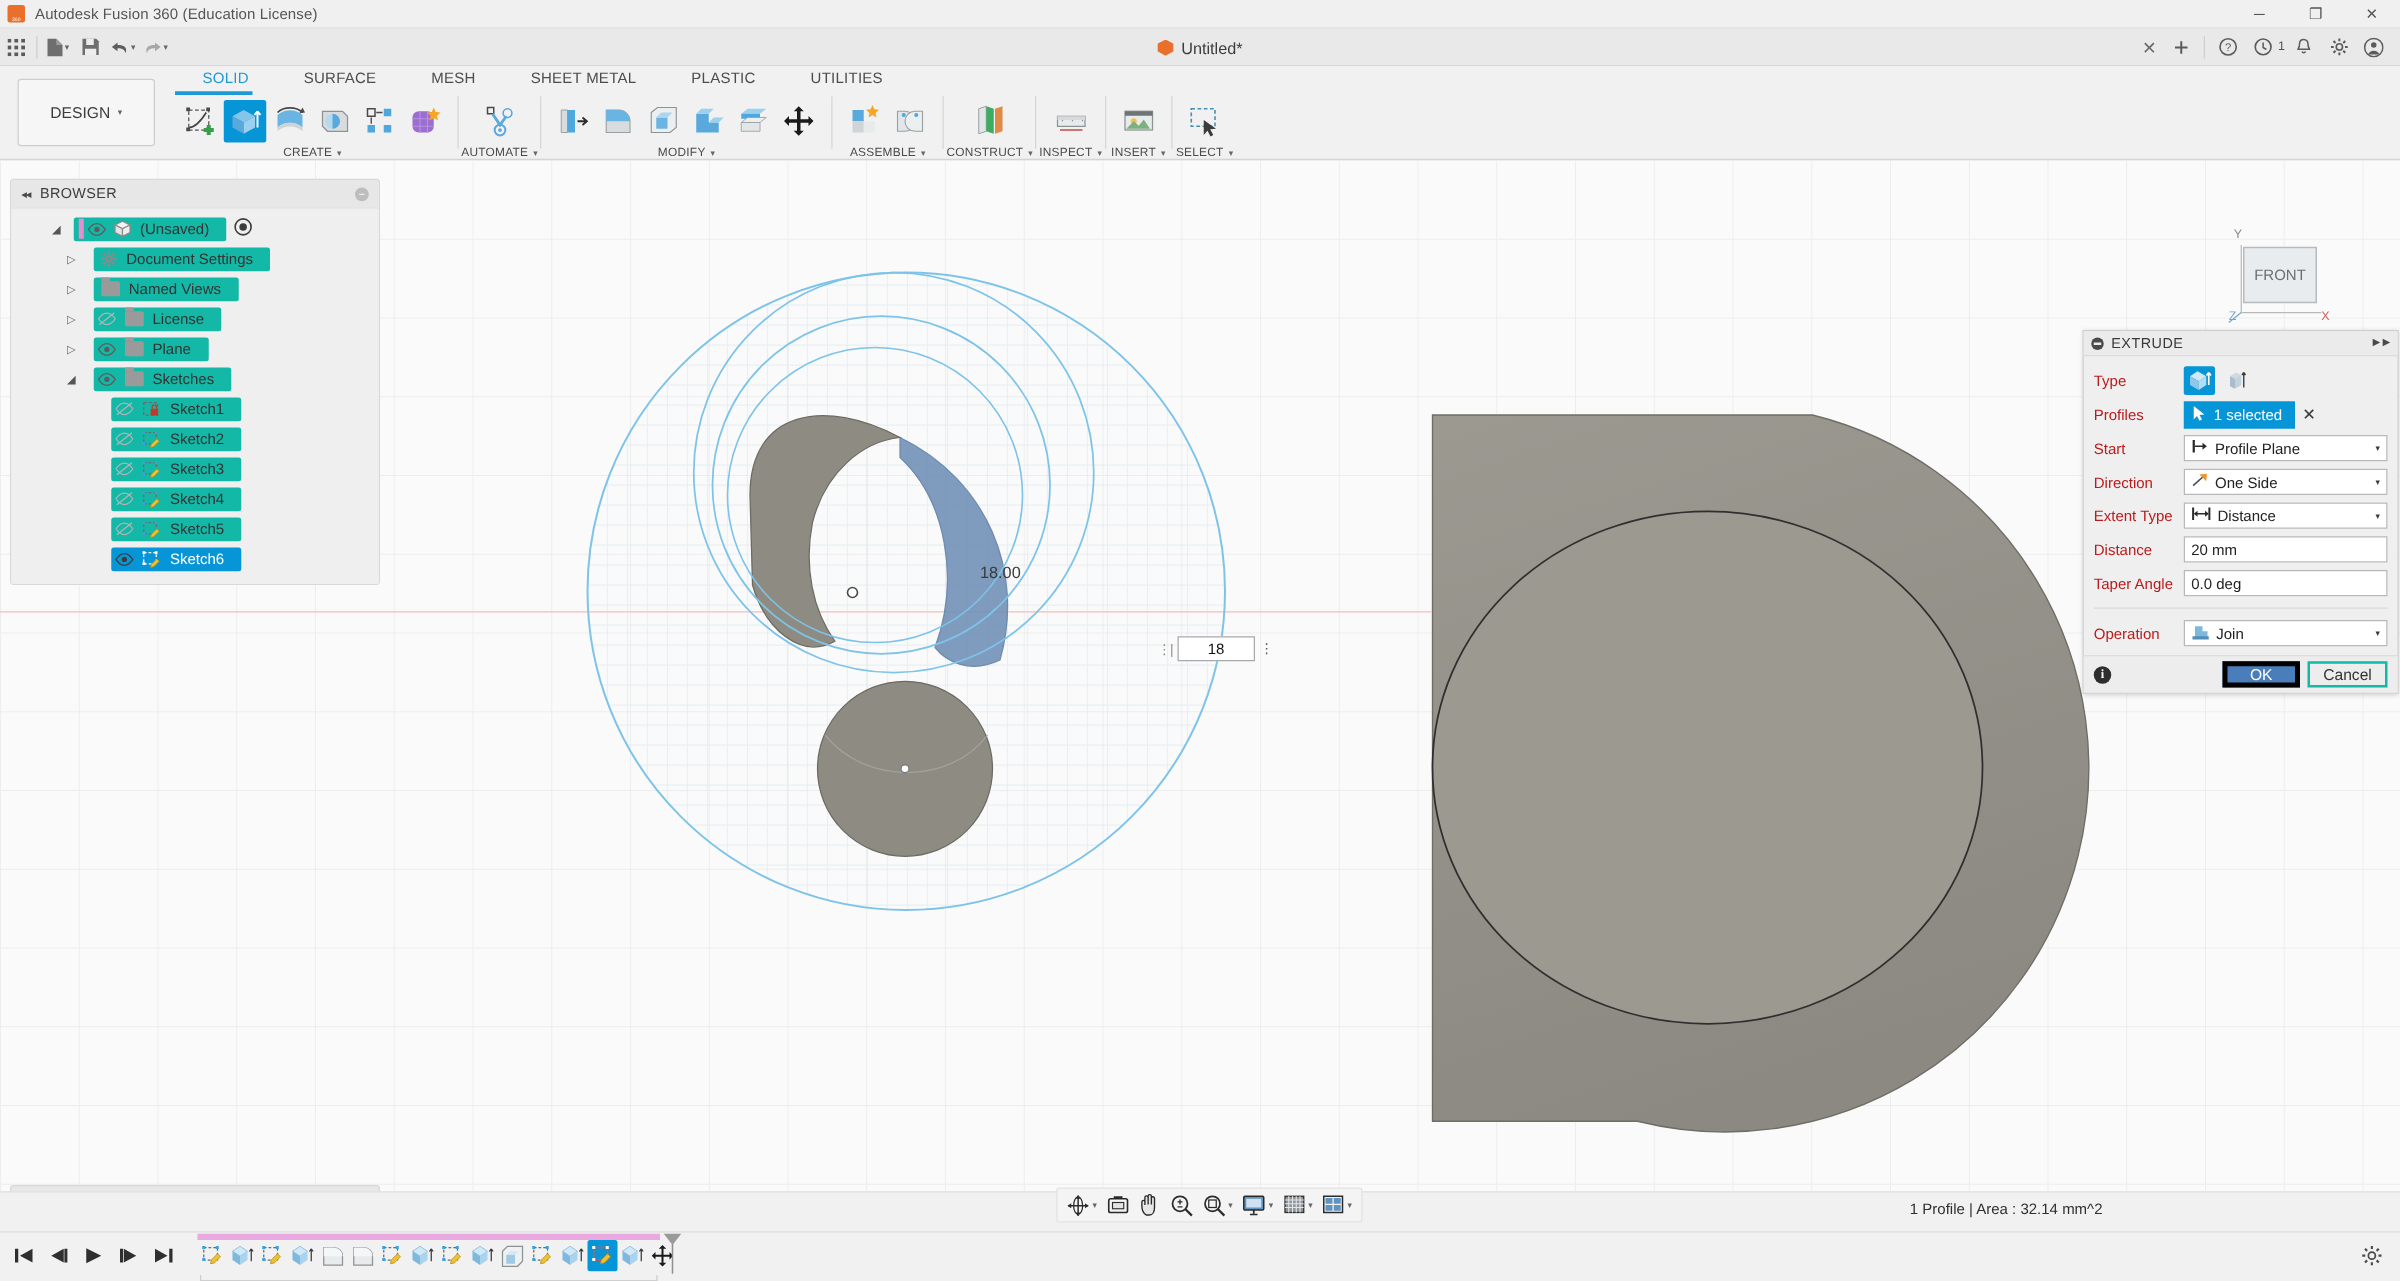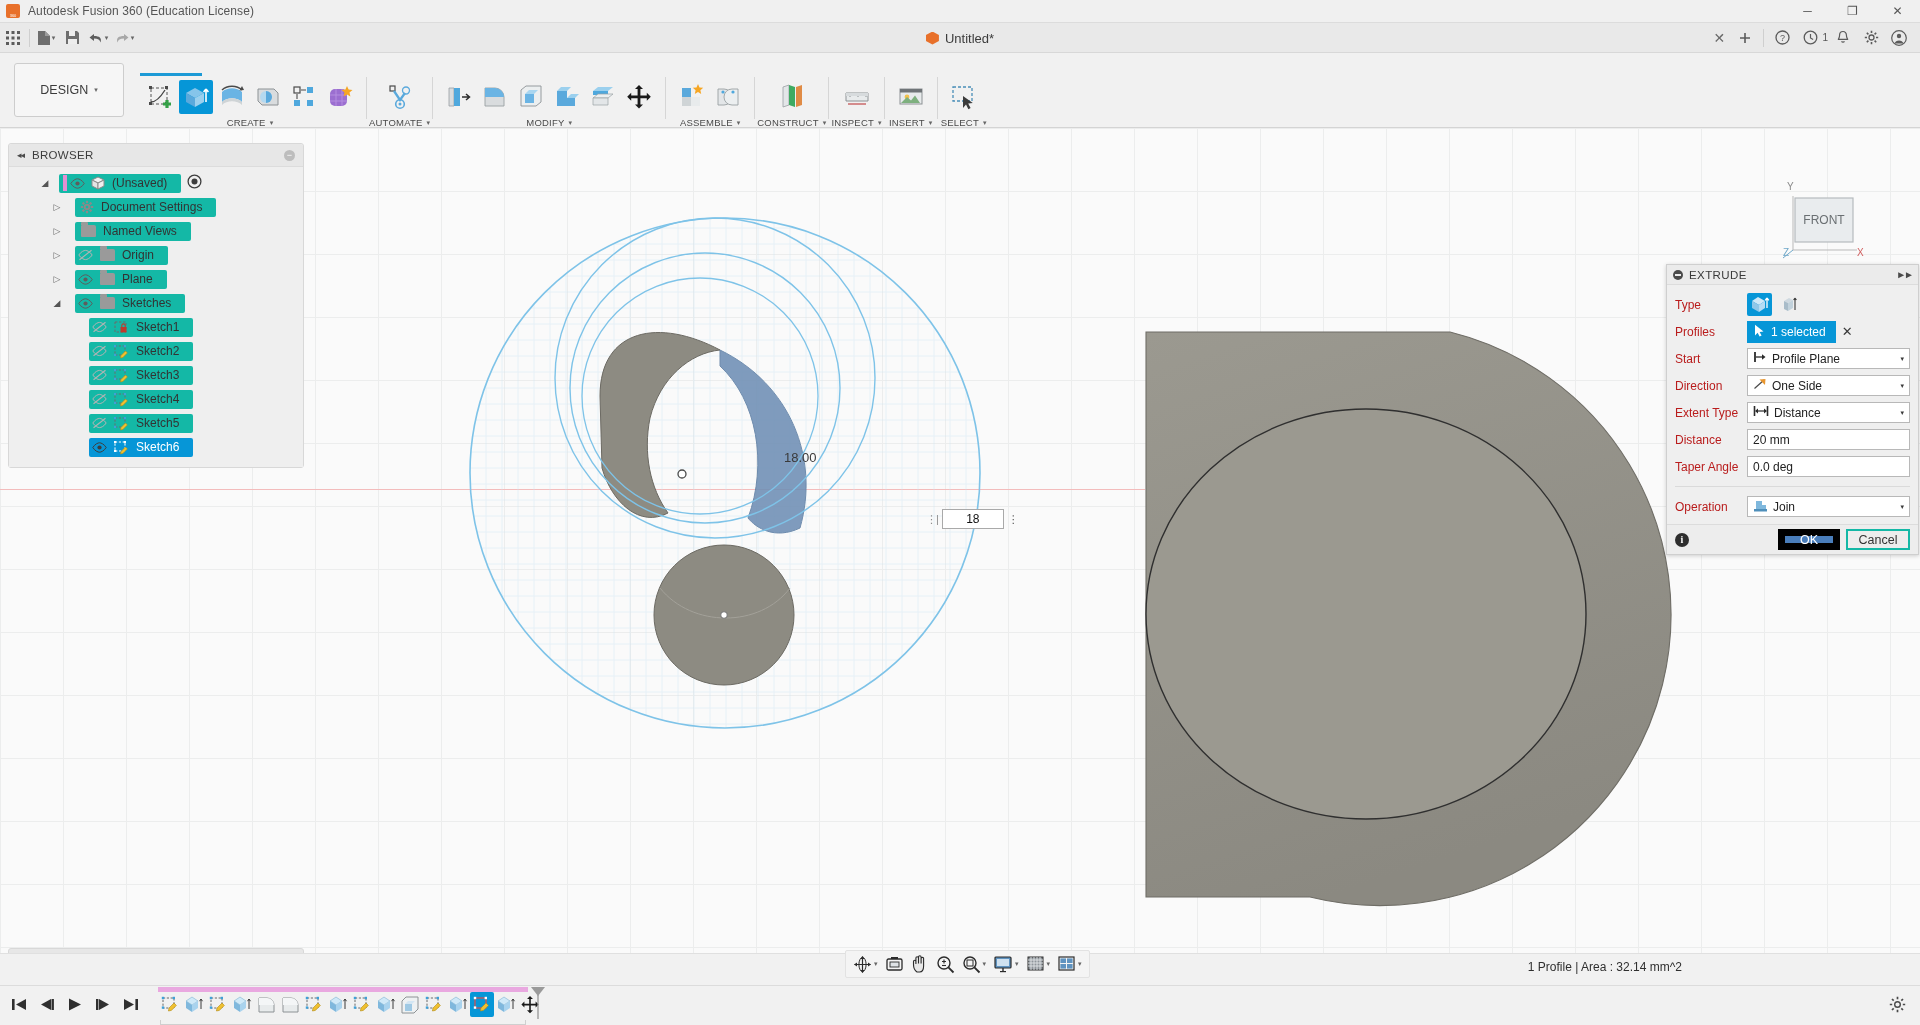--- a/index.html
+++ b/index.html
@@ -141,21 +141,21 @@
   .tbtn.on{ background:#0696d7; }
   .prof{ display:flex; align-items:center; gap:6px; }
   .profbtn{ background:#0696d7; color:#fff; height:22px; display:flex;align-items:center;
             padding:0 10px 0 7px; gap:6px; font-size:12px; }
   .xbtn{ color:#3a3a3a; font-size:13px; }
   .ex-div{ height:1px; background:#dadada; margin:6px 0; }
   .ex-foot{ height:30px; display:flex; align-items:center; padding:0 8px; border-top:1px solid #dcdcdc;
             background:#ededed; }
   .ibtn{ width:14px;height:14px;border-radius:50%;background:#2e2e2e;color:#fff;
          font-size:10px;line-height:14px;text-align:center;font-weight:bold;font-family:"Liberation Serif",serif;}
-  .ok{ margin-left:auto; width:62px;height:21px; background:#4a7ebb; color:#fff; border:7px solid #000000;
+  .ok{ margin-left:auto; width:62px;height:21px; background:#4a7ebb; color:#fff; border:4px solid #000000;
        display:flex;align-items:center;justify-content:center; font-size:12.5px;}
   .cancel{ margin-left:6px; width:64px;height:21px;background:#ededed;border:2px solid #14b8a6;
        display:flex;align-items:center;justify-content:center;font-size:12.5px;color:#333;}
 
   
   .dimbox{ position:absolute; left:926px; top:381px; display:flex; align-items:center; gap:4px; }
   .dimbox .grip{ color:#8d8d8d; font-size:11px; letter-spacing:-1px; }
   .dimbox .fi{ width:62px;height:20px;background:#fff;border:1px solid #a9a9a9;
                display:flex;align-items:center;justify-content:center;font-size:12px;color:#111; }
   .dimbox .dots{ color:#555; font-size:11px; line-height:5px; letter-spacing:0; }
@@ -299,20 +299,28 @@
       </div>
     </div>
   </div>
 
   <div class="ribbon">
     <div class="design-box">
       <span>DESIGN</span>
       <span class="caret">▾</span>
     </div>
 
+    <div class="tabs">
+      <div class="tab active">SOLID</div>
+      <div class="tab">SURFACE</div>
+      <div class="tab">MESH</div>
+      <div class="tab">SHEET METAL</div>
+      <div class="tab">PLASTIC</div>
+      <div class="tab">UTILITIES</div>
+    </div>
     <div class="tab-underline"></div>
 
     <div class="groups">
 
       <div class="grp">
         <div class="grp-icons">
           <div class="ic">
             <svg width="28" height="28" viewBox="0 0 28 28">
               <path d="M5 5 h16 v16 h-16 z" fill="none" stroke="#555" stroke-width="1" stroke-dasharray="3 2"></path>
               <path d="M5 19 C9 19 14 15 19 7" fill="none" stroke="#444" stroke-width="1.3"></path>
@@ -665,21 +673,21 @@
         <div class="chip" style="margin-left:24px;">
           <span class="eye">
             <svg width="15" height="12" viewBox="0 0 15 12">
                 <path d="M.8 6C3 2.6 6 1.4 7.5 1.4S12 2.6 14.2 6C12 9.4 9 10.6 7.5 10.6S3 9.4 .8 6z" fill="none" stroke="#b4b4b4" stroke-width="1"></path>
                 <path d="M1.5 10.8 L13.5 1.2" stroke="#b4b4b4" stroke-width="1.1"></path>
               </svg>
           </span>
           <span style="width:18px;margin-left:3px;display:flex;justify-content:center;">
               <span class="folder"></span>
             </span>
-          <span class="nm">Origin</span>
+          <span class="nm">License</span>
         </div>
       </div>
 
       <div class="row" style="padding-left:42px;">
         <span class="arw" style="position:absolute;left:40px;">▷</span>
         <div class="chip" style="margin-left:24px;">
           <span class="eye">
             <svg width="15" height="11" viewBox="0 0 15 11">
                 <path d="M.8 5.5C3 2 6 .8 7.5.8S12 2 14.2 5.5C12 9 9 10.2 7.5 10.2S3 9 .8 5.5z" fill="none" stroke="#5d5d5d" stroke-width="1"></path>
                 <circle cx="7.5" cy="5.5" r="2.1" fill="#5d5d5d"></circle>

